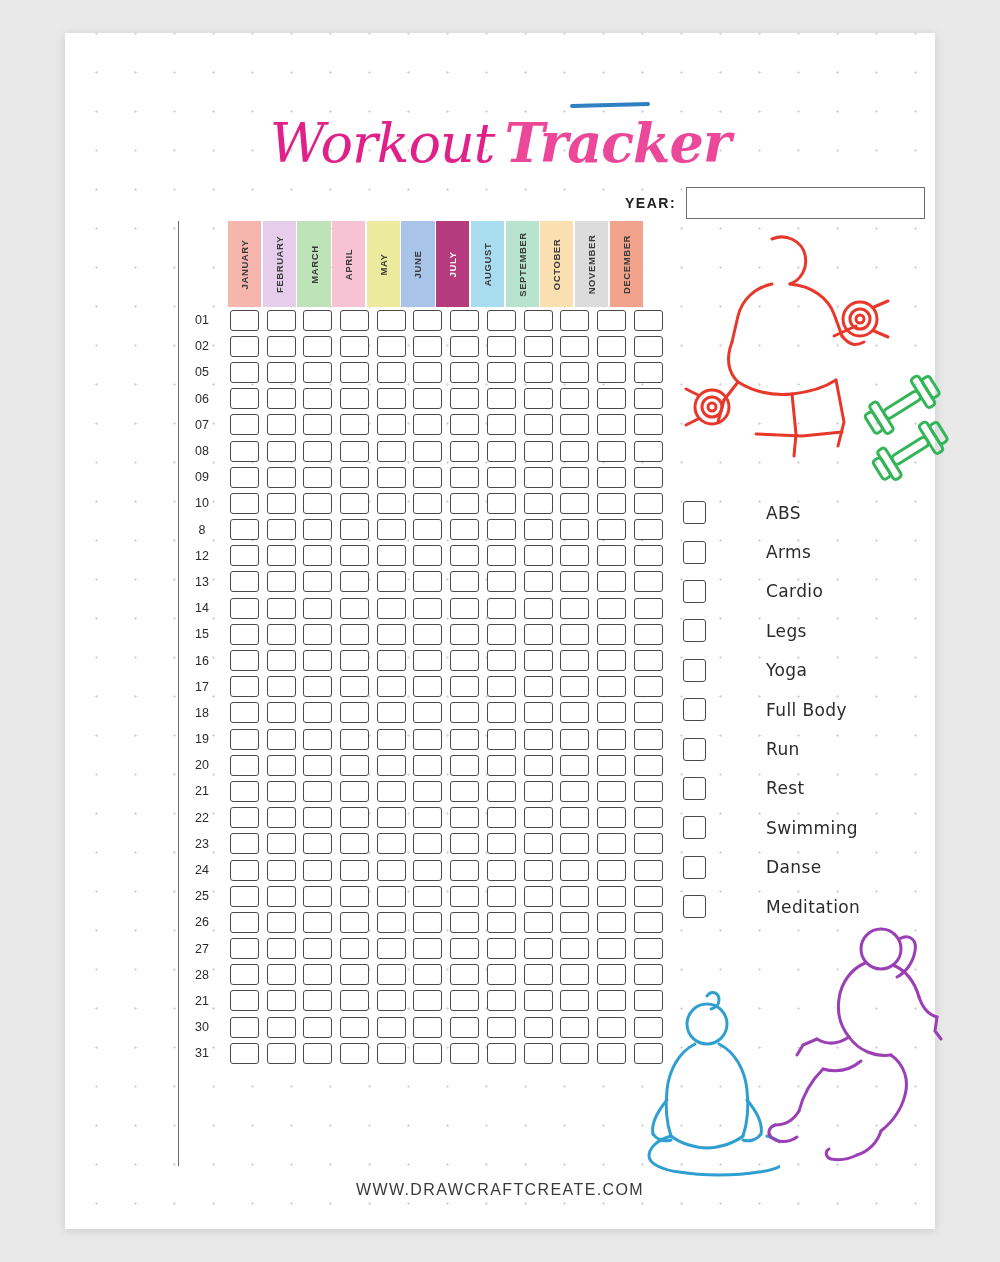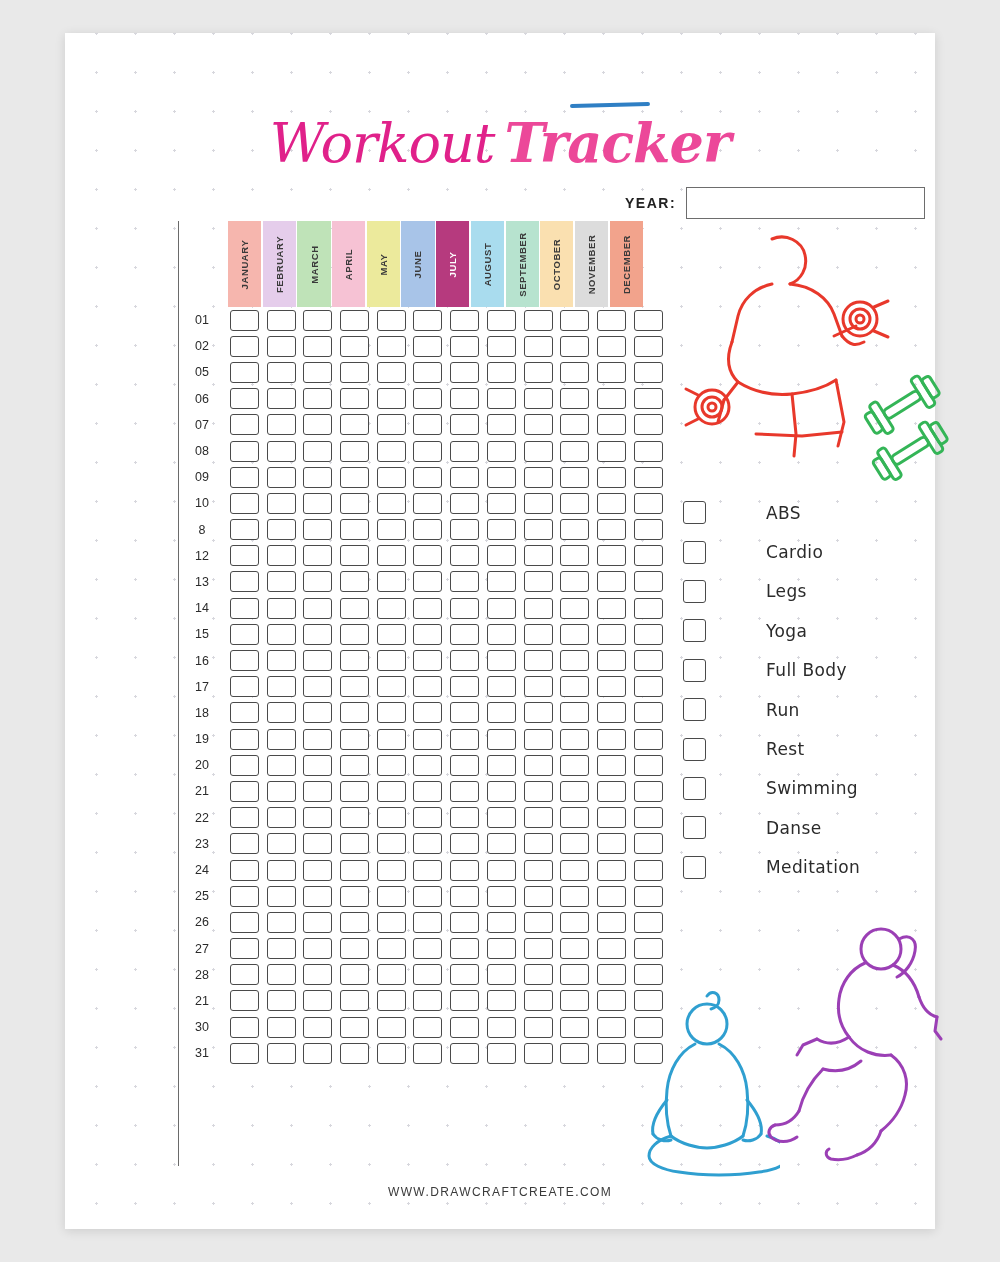--- a/index.html
+++ b/index.html
@@ -103,21 +103,21 @@
   }
   .check-label{
     font-family:"DejaVu Sans", sans-serif;
     font-size:17px;color:#2b2b2b;
     letter-spacing:.4px;
   }
 
   
   #footer{
     position:absolute;bottom:30px;left:0;width:870px;text-align:center;
-    font-size:12px;letter-spacing:1.4px;color:#3a3a3a;
+    font-size:16px;letter-spacing:1.4px;color:#3a3a3a;
   }
 
   
   .illus{position:absolute;}
   #illus-dumbbell-man{left:595px;top:196px;}
   #illus-dumbbells{left:785px;top:340px;}
   #illus-yoga{left:570px;top:955px;}
   #illus-runner{left:700px;top:880px;}
 </style>
 </head>
@@ -688,20 +688,24 @@
   </svg>
 
   <div id="footer">WWW.DRAWCRAFTCREATE.COM</div>
 <div id="checklist">
       <div class="check-item">
         <div class="check-box"></div>
         <div class="check-label">ABS</div>
       </div>
       <div class="check-item">
         <div class="check-box"></div>
+        <div class="check-label">Arms</div>
+      </div>
+      <div class="check-item">
+        <div class="check-box"></div>
         <div class="check-label">Cardio</div>
       </div>
       <div class="check-item">
         <div class="check-box"></div>
         <div class="check-label">Legs</div>
       </div>
       <div class="check-item">
         <div class="check-box"></div>
         <div class="check-label">Yoga</div>
       </div>

